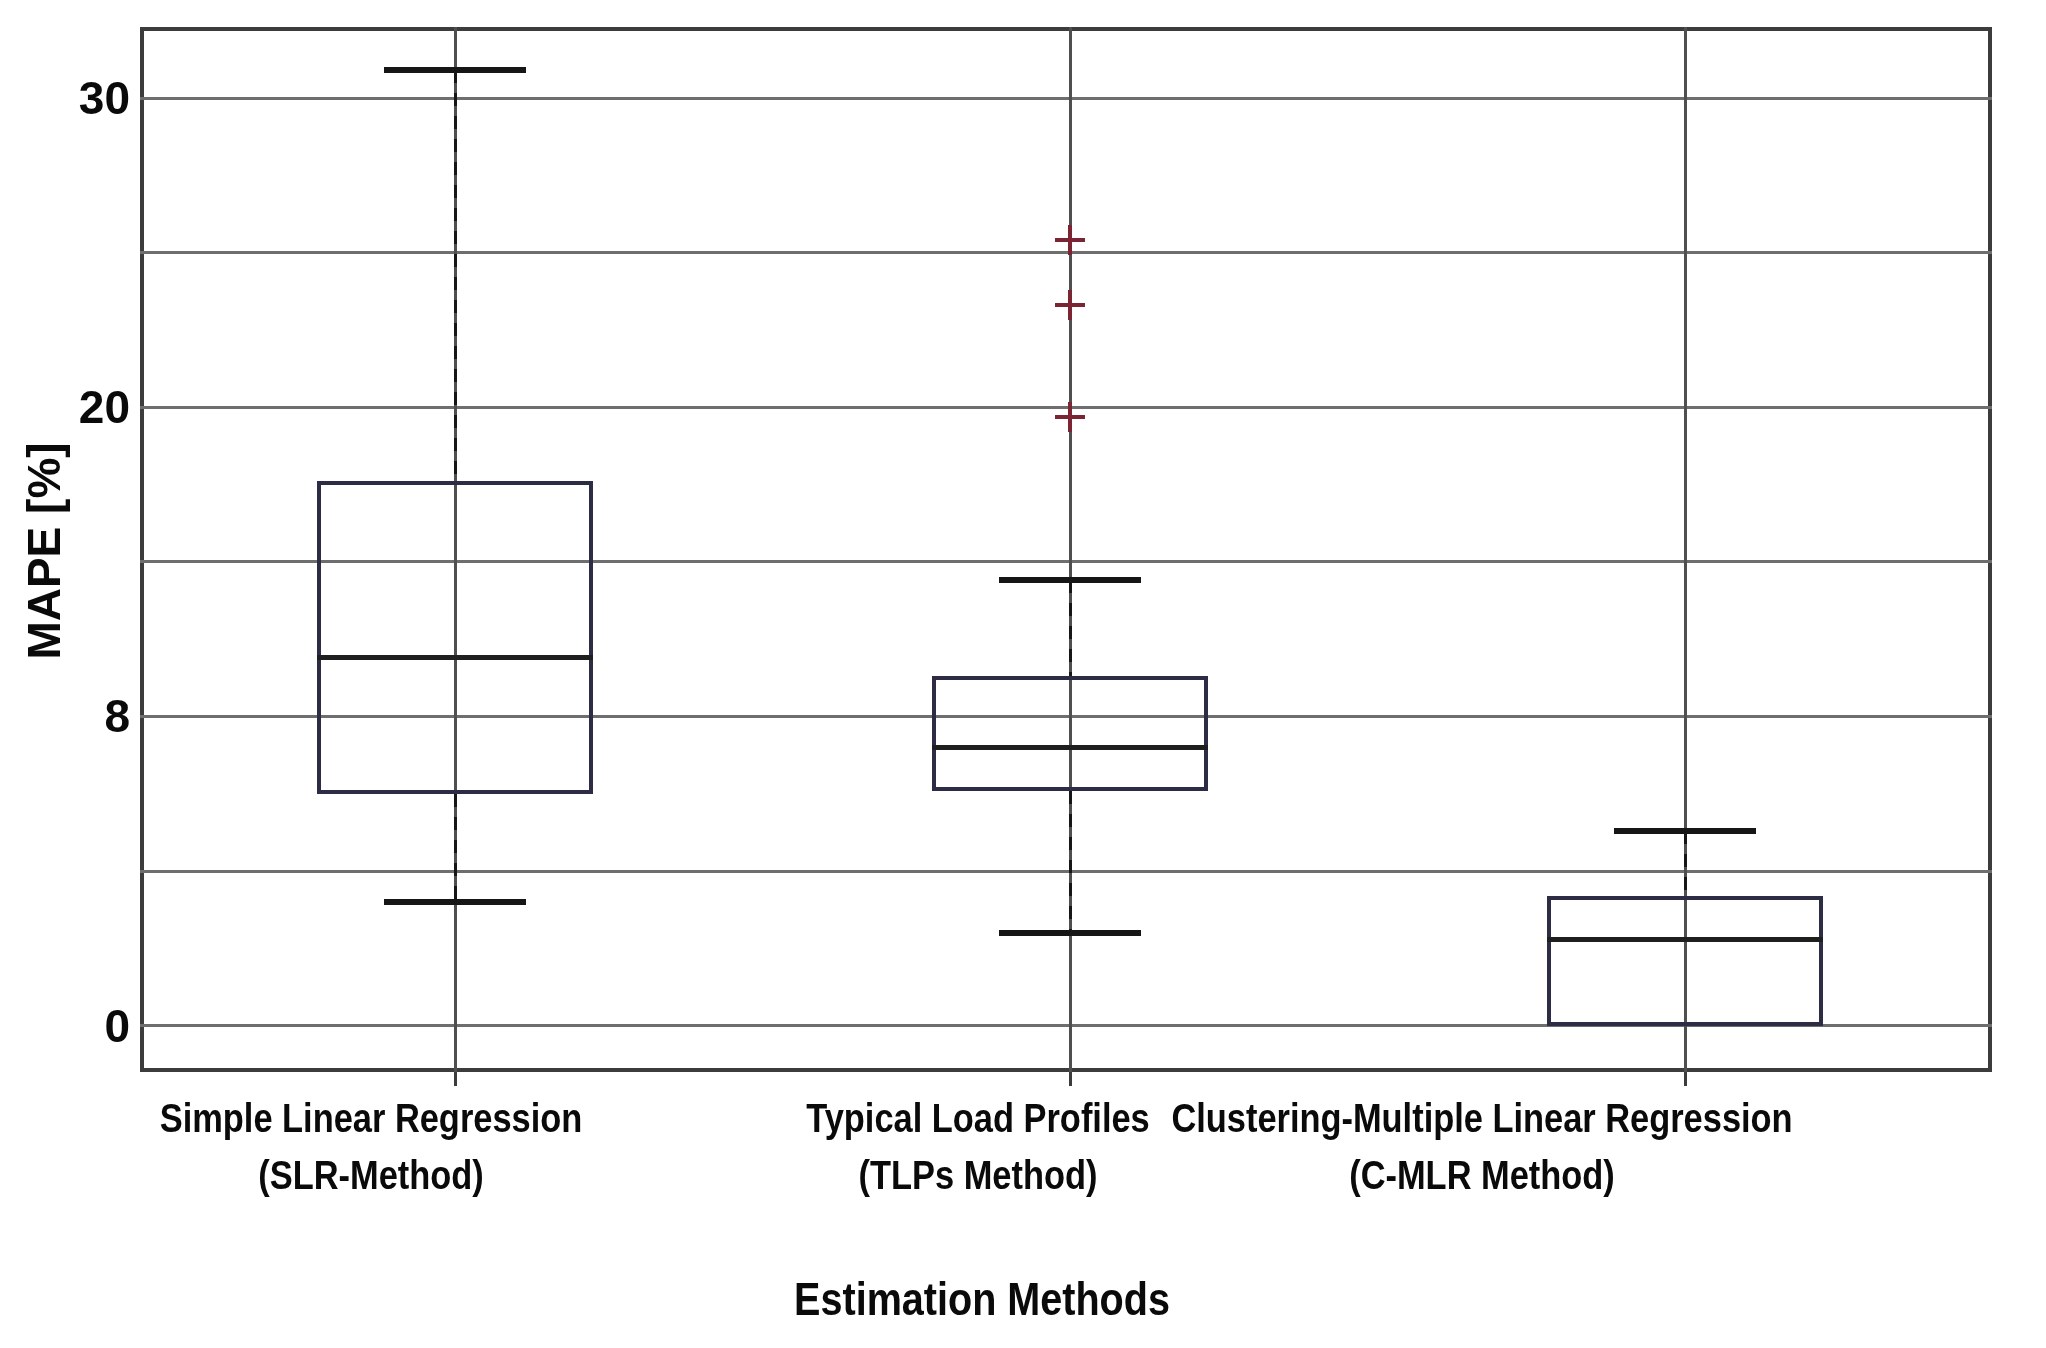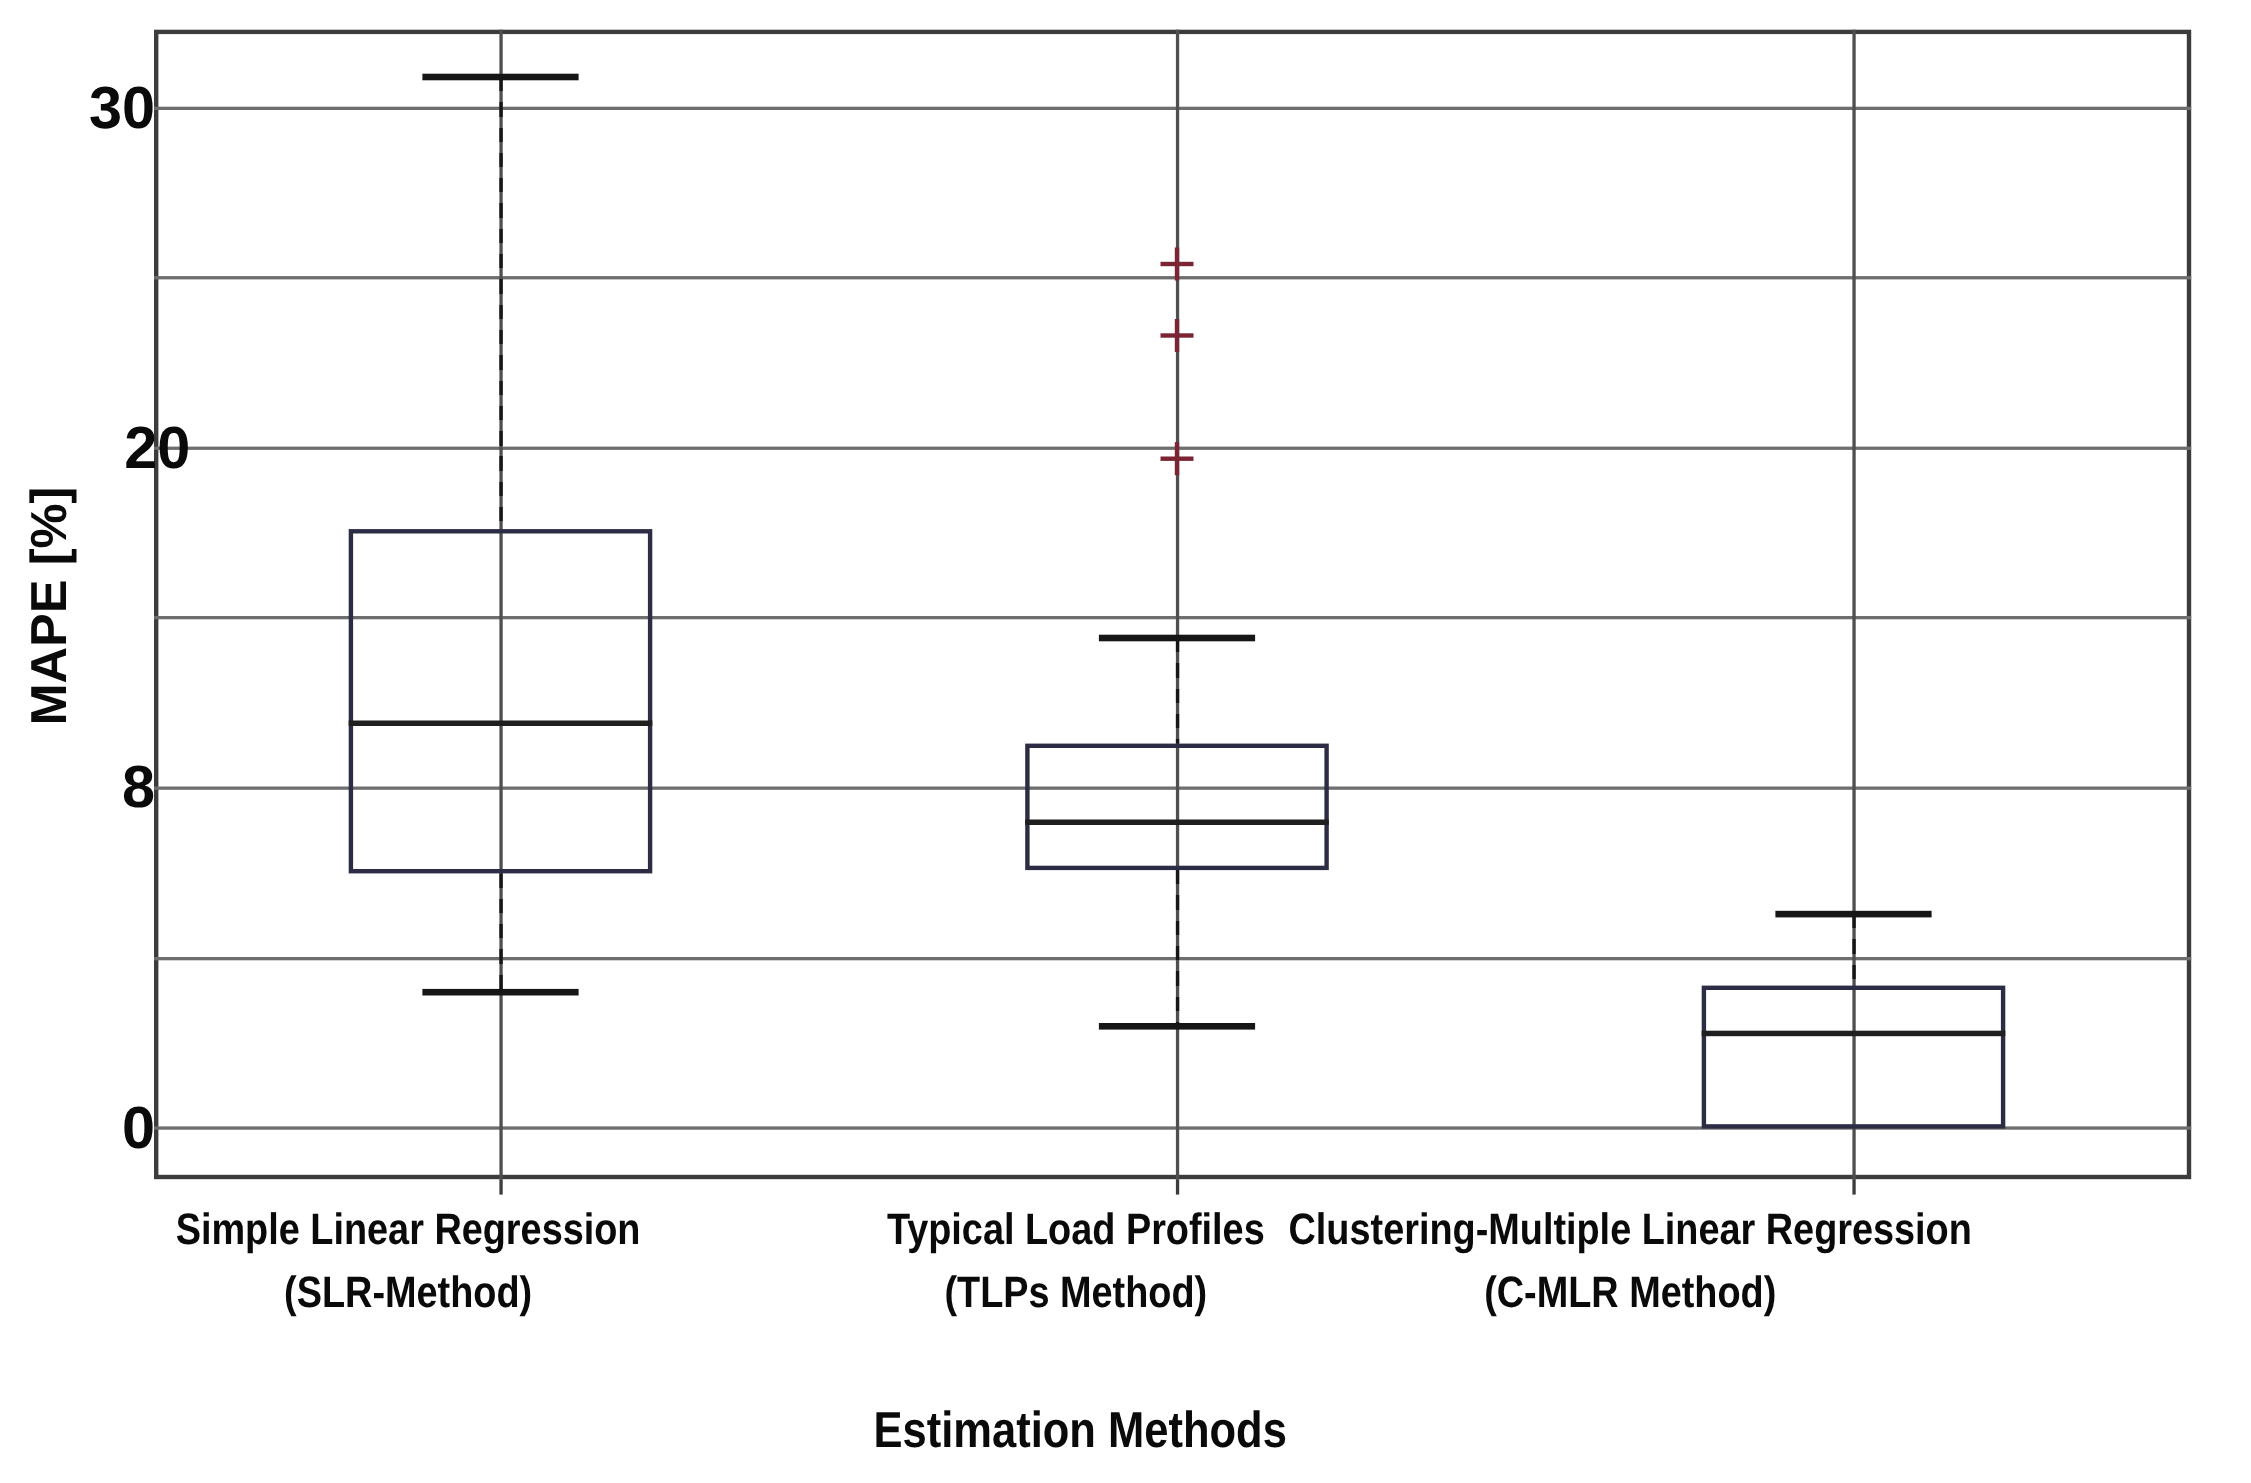--- a/index.html
+++ b/index.html
@@ -14,23 +14,23 @@
   }
   .plot{
     position:absolute;
     box-sizing:border-box;
     background:transparent;
   }
   .hgrid,.vgrid,.xtick-mark,.cap,.medianline,.whisker,.out-h,.out-v{position:absolute;}
   .boxrect{position:absolute;box-sizing:border-box;background:transparent;}
   .ytick{
     position:absolute;
-    left:11px;width:130px;
+    left:0;width:130px;
     text-align:right;
-    font-size:54px;
+    font-size:46px;
     line-height:56px;
   }
   .cat{
     position:absolute;
     width:1200px;
     text-align:center;
     font-size:40px;
     line-height:57px;
     transform:scaleX(0.86);
   }
@@ -63,21 +63,21 @@
     <div class="hgrid" style="left: 140px; width: 1852px; top: 251.195px; height: 3px; background: rgb(110, 110, 110);"></div>
     <div class="hgrid" style="left: 140px; width: 1852px; top: 96.6095px; height: 3px; background: rgb(110, 110, 110);"></div>
     <div class="vgrid" style="left: 453.5px; top: 27px; width: 3px; height: 1045px; background: rgb(79, 79, 79);"></div>
     <div class="xtick-mark" style="left: 453.5px; top: 1072px; width: 3px; height: 14px; background: rgb(60, 60, 60);"></div>
     <div class="vgrid" style="left: 1068.5px; top: 27px; width: 3px; height: 1045px; background: rgb(79, 79, 79);"></div>
     <div class="xtick-mark" style="left: 1068.5px; top: 1072px; width: 3px; height: 14px; background: rgb(60, 60, 60);"></div>
     <div class="vgrid" style="left: 1683.5px; top: 27px; width: 3px; height: 1045px; background: rgb(79, 79, 79);"></div>
     <div class="xtick-mark" style="left: 1683.5px; top: 1072px; width: 3px; height: 14px; background: rgb(60, 60, 60);"></div>
     <div class="ytick" style="top: 997.624px;">0</div>
     <div class="ytick" style="top: 688.453px;">8</div>
-    <div class="ytick" style="top: 379.281px; padding-left: 32px;">20</div>
+    <div class="ytick" style="top: 379.281px;">20</div>
     <div class="ytick" style="top: 70.1095px;">30</div>
     <div class="whisker" style="left: 453.5px; top: 70.284px; width: 3px; height: 411.198px; background: repeating-linear-gradient(rgb(22, 22, 22) 0px, rgb(22, 22, 22) 13px, transparent 13px, transparent 23px);"></div>
     <div class="cap" style="left: 384px; top: 67.284px; width: 142px; height: 6px; background: rgb(22, 22, 22);"></div>
     <div class="whisker" style="left: 453.5px; top: 793.746px; width: 3px; height: 108.21px; background: repeating-linear-gradient(rgb(22, 22, 22) 0px, rgb(22, 22, 22) 13px, transparent 13px, transparent 23px);"></div>
     <div class="cap" style="left: 384px; top: 898.956px; width: 142px; height: 6px; background: rgb(22, 22, 22);"></div>
     <div class="boxrect" style="left: 317px; top: 481.482px; width: 276px; height: 312.263px; border: 4px solid rgb(44, 44, 69);"></div>
     <div class="medianline" style="left: 317px; top: 655.21px; width: 276px; height: 5px; background: rgb(31, 31, 31);"></div>
     <div class="whisker" style="left: 1068.5px; top: 580.417px; width: 3px; height: 95.8432px; background: repeating-linear-gradient(rgb(22, 22, 22) 0px, rgb(22, 22, 22) 13px, transparent 13px, transparent 23px);"></div>
     <div class="cap" style="left: 999px; top: 577.417px; width: 142px; height: 6px; background: rgb(22, 22, 22);"></div>
     <div class="whisker" style="left: 1068.5px; top: 790.654px; width: 3px; height: 142.219px; background: repeating-linear-gradient(rgb(22, 22, 22) 0px, rgb(22, 22, 22) 13px, transparent 13px, transparent 23px);"></div>

